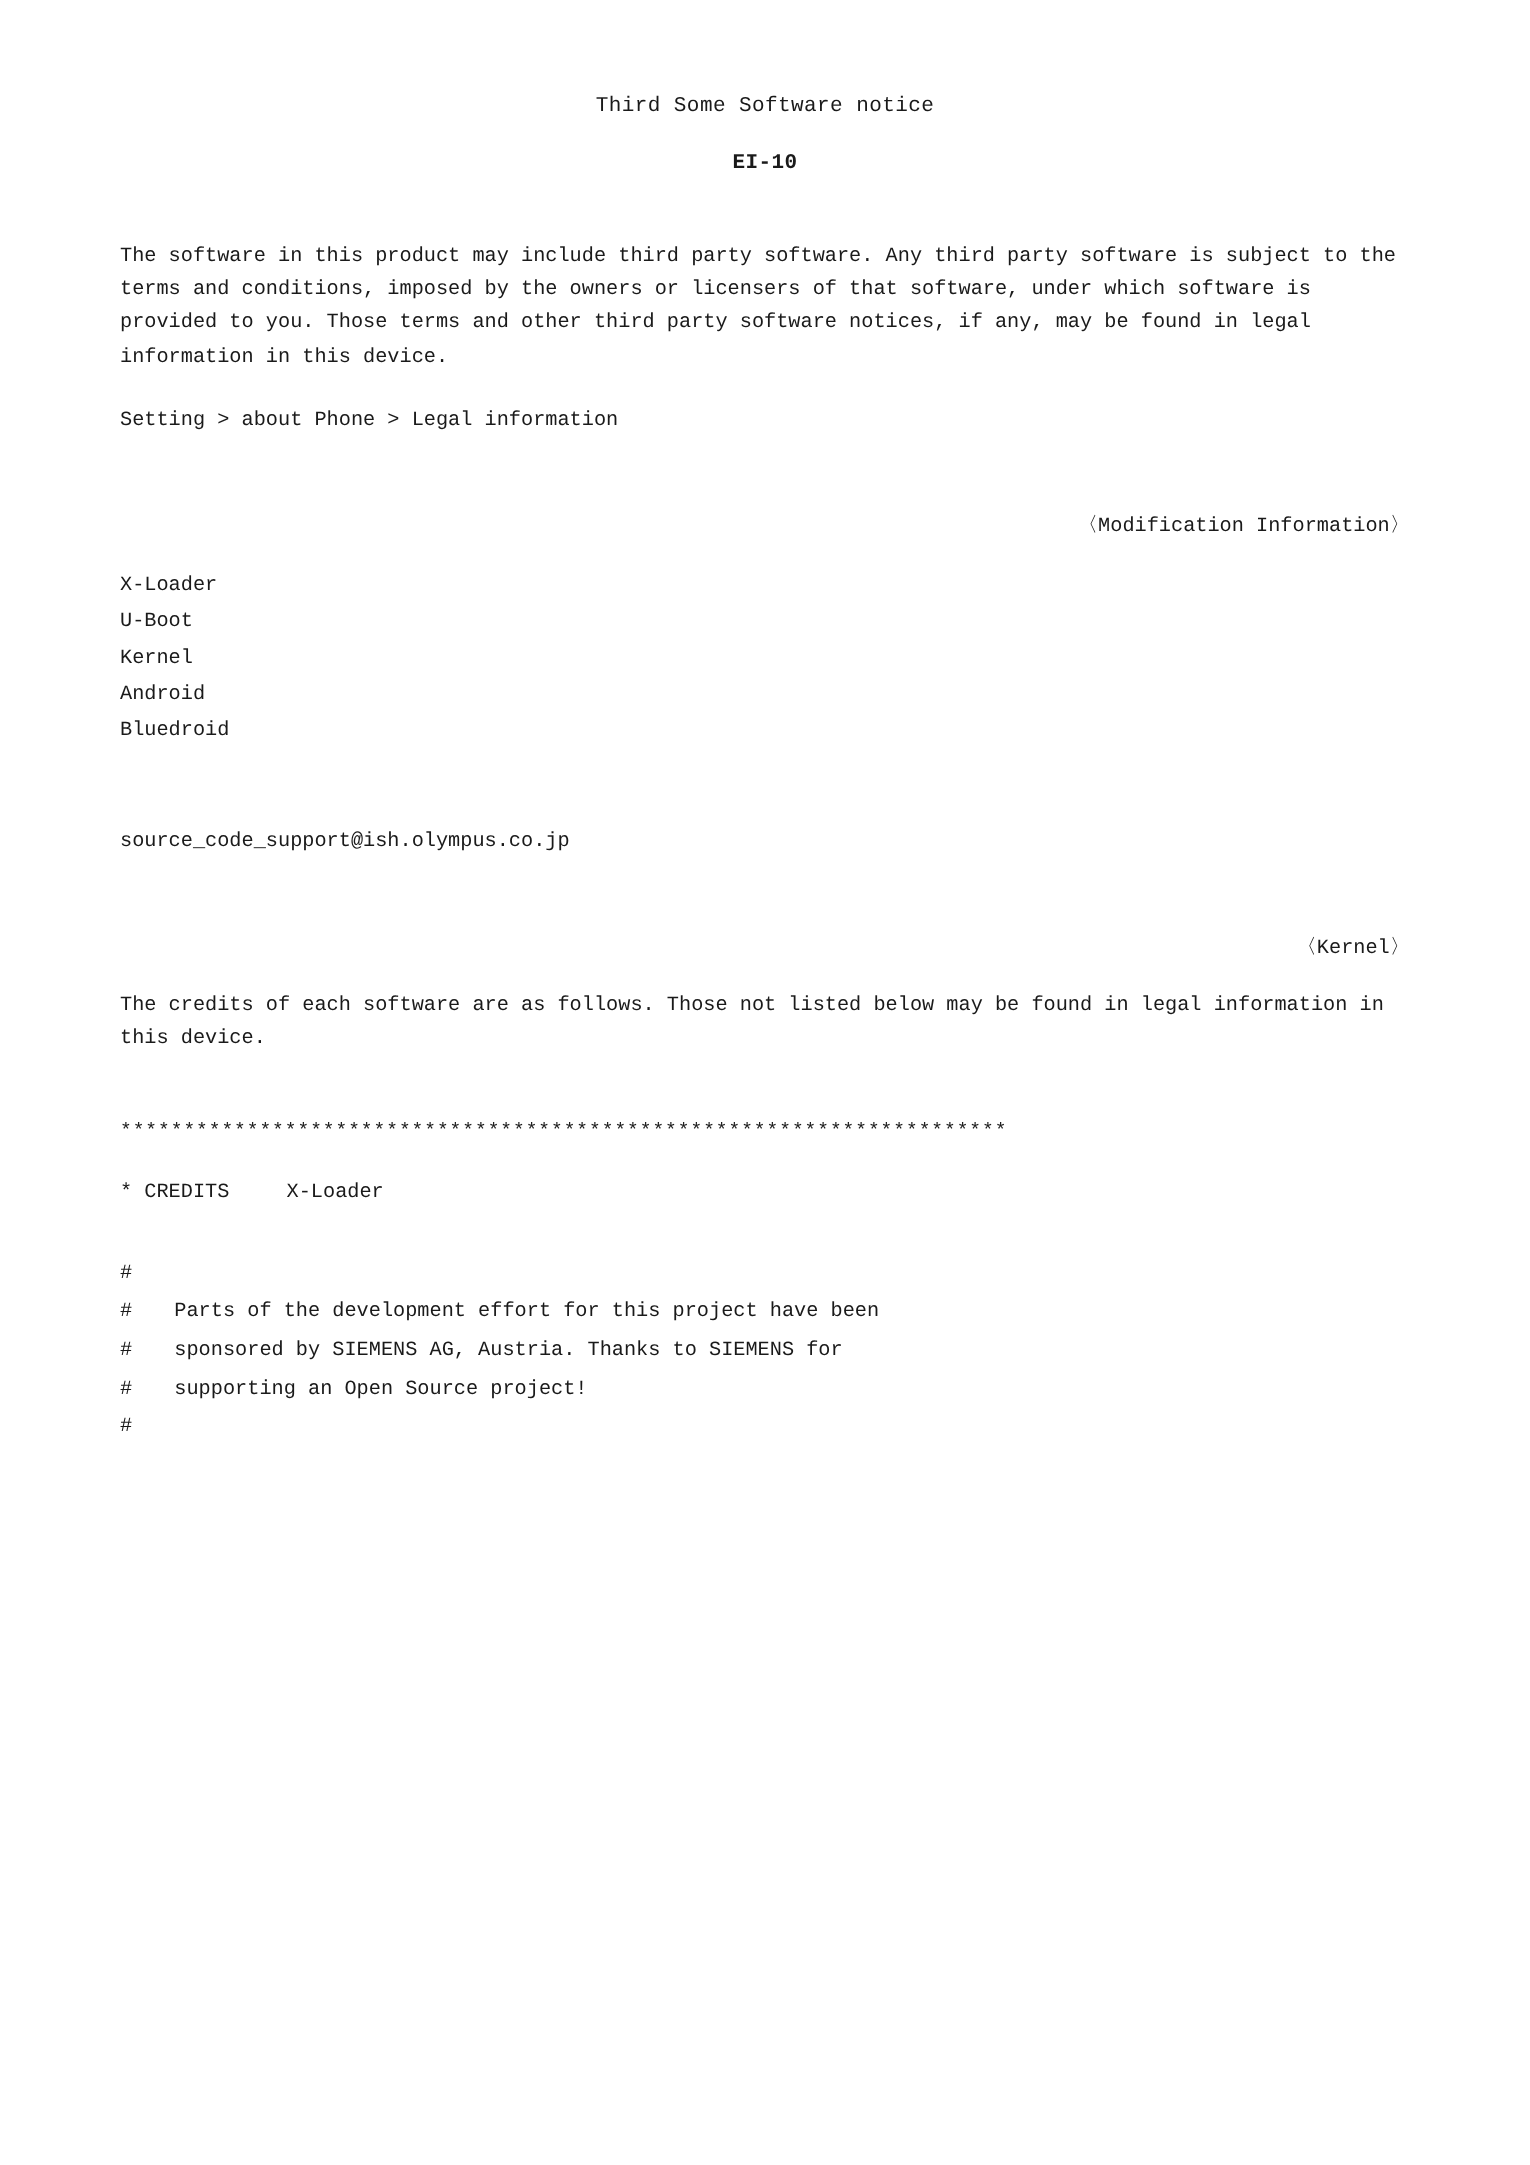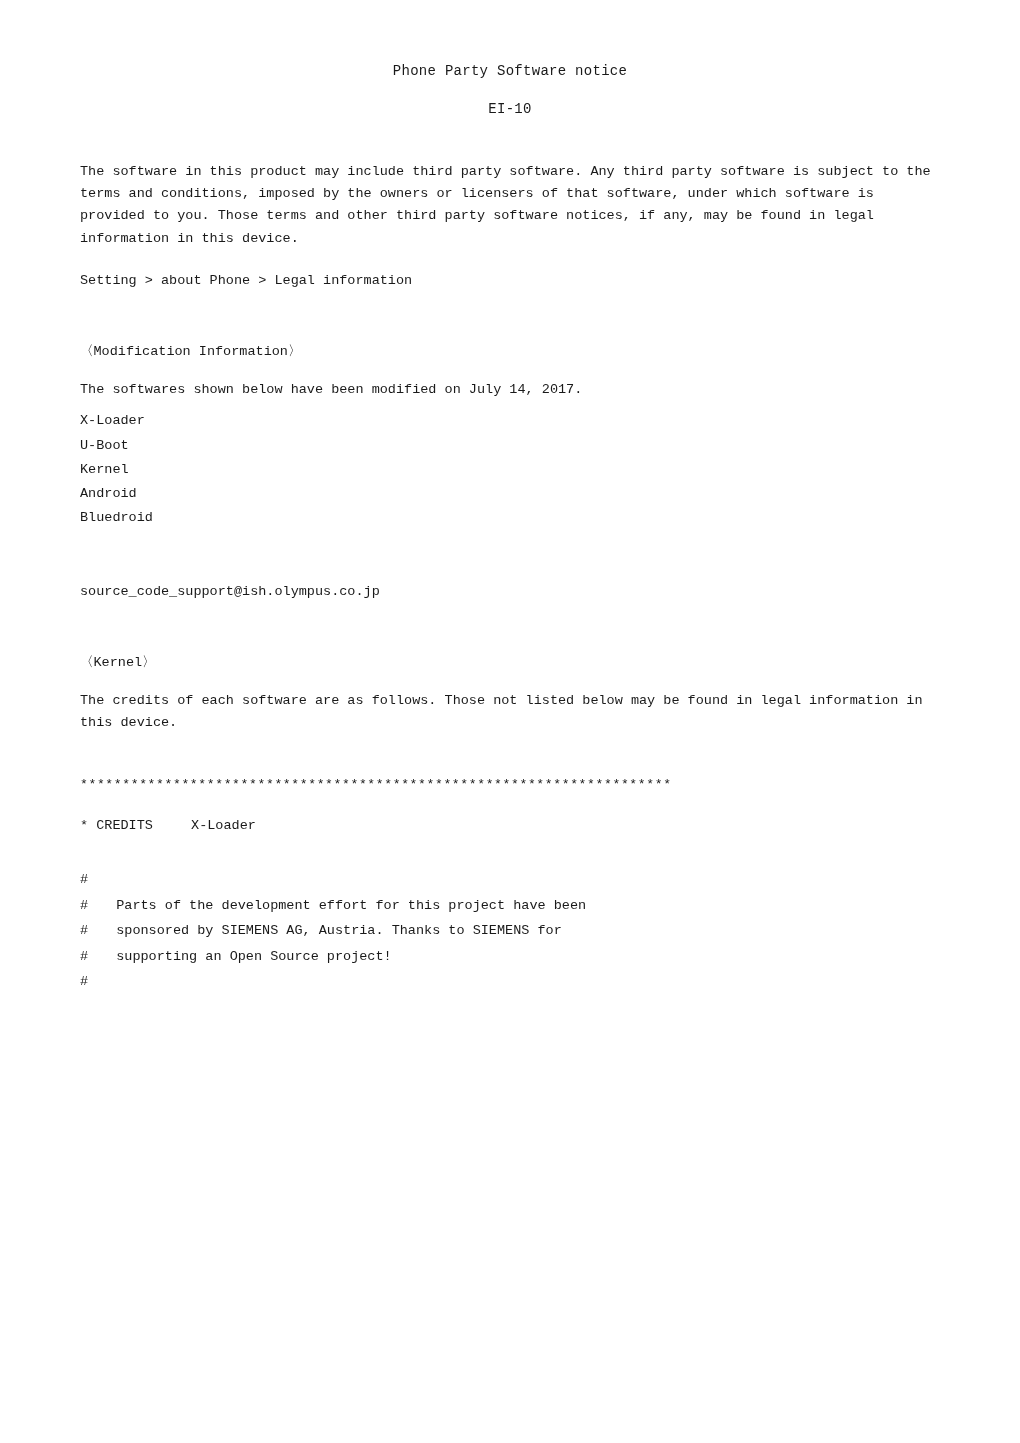--- a/index.html
+++ b/index.html
@@ -23,41 +23,42 @@
       text-align: center;
       font-size: 14px;
       font-weight: normal;
       margin-bottom: 16px;
       letter-spacing: 0.02em;
     }
 
     .model-number {
       text-align: center;
       font-size: 14px;
-      font-weight: normal;
+      font-weight: bold;
       margin-bottom: 40px;
       letter-spacing: 0.02em;
     }
 
     .intro-paragraph {
       font-size: 13.5px;
       line-height: 1.65;
       margin-bottom: 20px;
       max-width: 870px;
     }
 
     .breadcrumb {
       font-size: 13.5px;
       margin-bottom: 50px;
     }
 
     .section-heading {
       font-size: 13.5px;
       margin-bottom: 16px;
       margin-top: 10px;
+      text-align: right;
     }
 
     .section-body {
       font-size: 13.5px;
       line-height: 1.65;
       margin-bottom: 8px;
       max-width: 870px;
     }
 
     .software-list {
@@ -103,30 +104,29 @@
       display: block;
     }
 
     .code-line .hash {
       margin-right: 20px;
     }
   </style>
 </head>
 <body>
 
-<h1 class="page-title">Phone Party Software notice</h1>
+<h1 class="page-title">Third Some Software notice</h1>
 <div class="model-number">EI-10</div>
 
 <p class="intro-paragraph">The software in this product may include third party software. Any third party software is subject to the terms and conditions, imposed by the owners or licensers of that software, under which software is provided to you. Those terms and other third party software notices, if any, may be found in legal information in this device.</p>
 
 <div class="breadcrumb">Setting &gt; about Phone &gt; Legal information</div>
 
 <div class="section-block">
   <div class="section-heading">〈Modification Information〉</div>
-  <div class="section-body">The softwares shown below have been modified on July 14, 2017.</div>
   <div class="software-list">
     <span class="item">X-Loader</span>
     <span class="item">U-Boot</span>
     <span class="item">Kernel</span>
     <span class="item">Android</span>
     <span class="item">Bluedroid</span>
   </div>
 </div>
 
 <div class="section-block">

